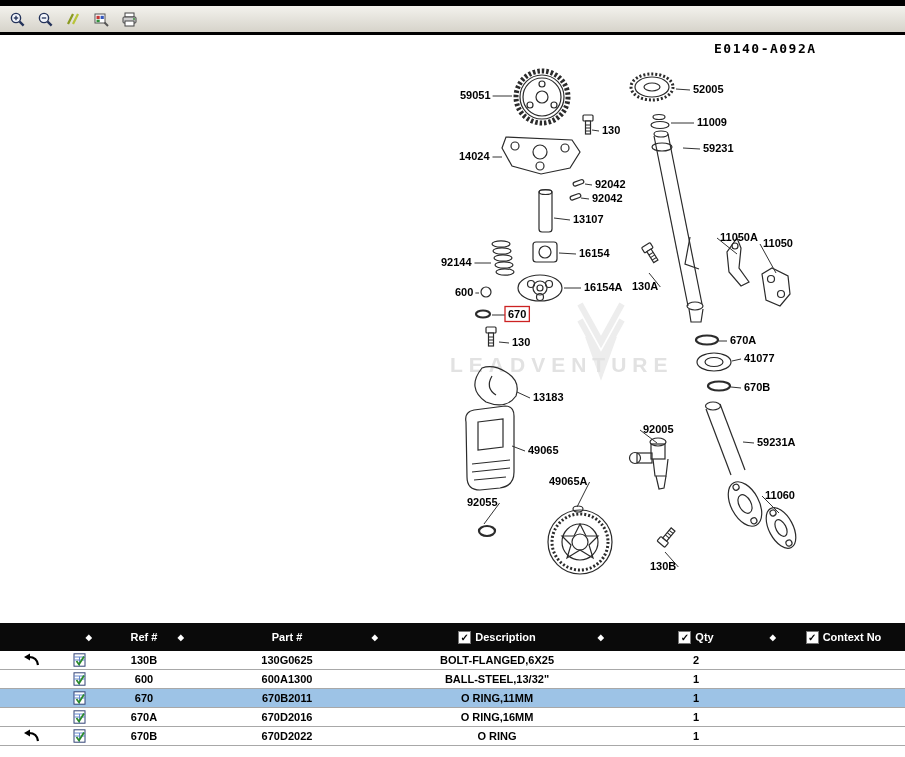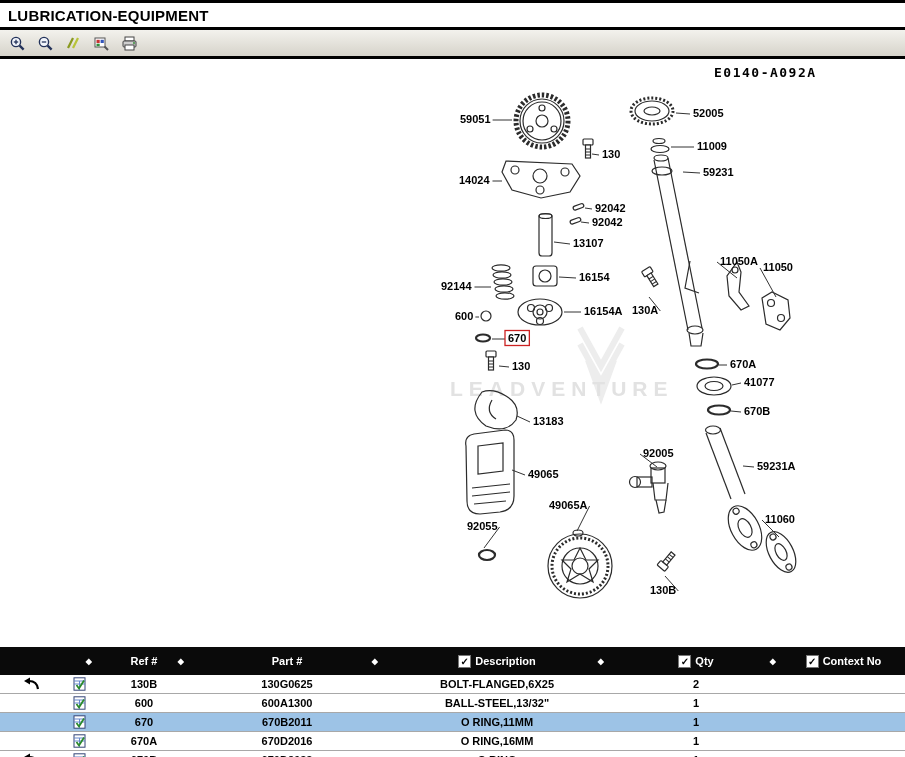--- a/index.html
+++ b/index.html
@@ -38,23 +38,20 @@
   .td{text-align:center;overflow:hidden;white-space:nowrap;color:#000;}
   .td.c0{display:flex;justify-content:center;}
   .td.c1{display:flex;justify-content:center;}
 </style>
 </head>
 <body>
 
 <div class="app">
   <div class="bar-black"></div>
 
-  <div class="titlebar">
-    <span class="title">LUBRICATION-EQUIPMENT</span>
-  </div>
   <div class="bar-black"></div>
 
   <div class="toolbar">
     <span class="tbtn">
       <svg width="17" height="17" viewBox="0 0 17 17">
         <circle cx="7" cy="7" r="4.6" fill="#f2f5fb" stroke="#23325a" stroke-width="1.4"></circle>
         <line x1="4.8" y1="7" x2="9.2" y2="7" stroke="#23325a" stroke-width="1.3"></line>
         <line x1="7" y1="4.8" x2="7" y2="9.2" stroke="#23325a" stroke-width="1.3"></line>
         <line x1="10.6" y1="10.6" x2="14.6" y2="14.6" stroke="#23325a" stroke-width="2.3"></line>
       </svg>

